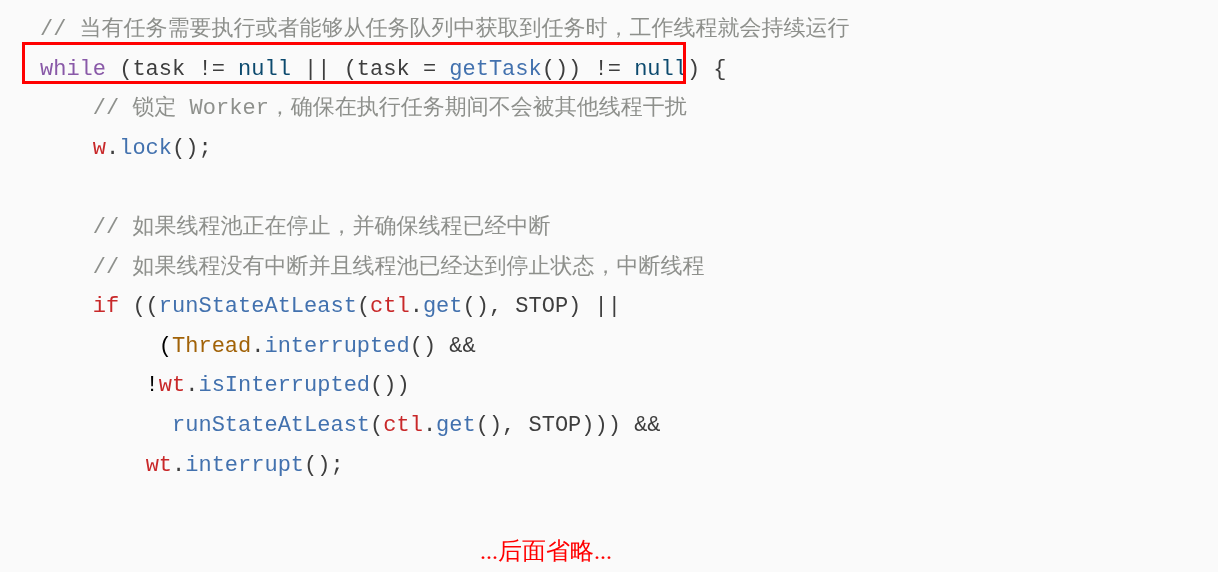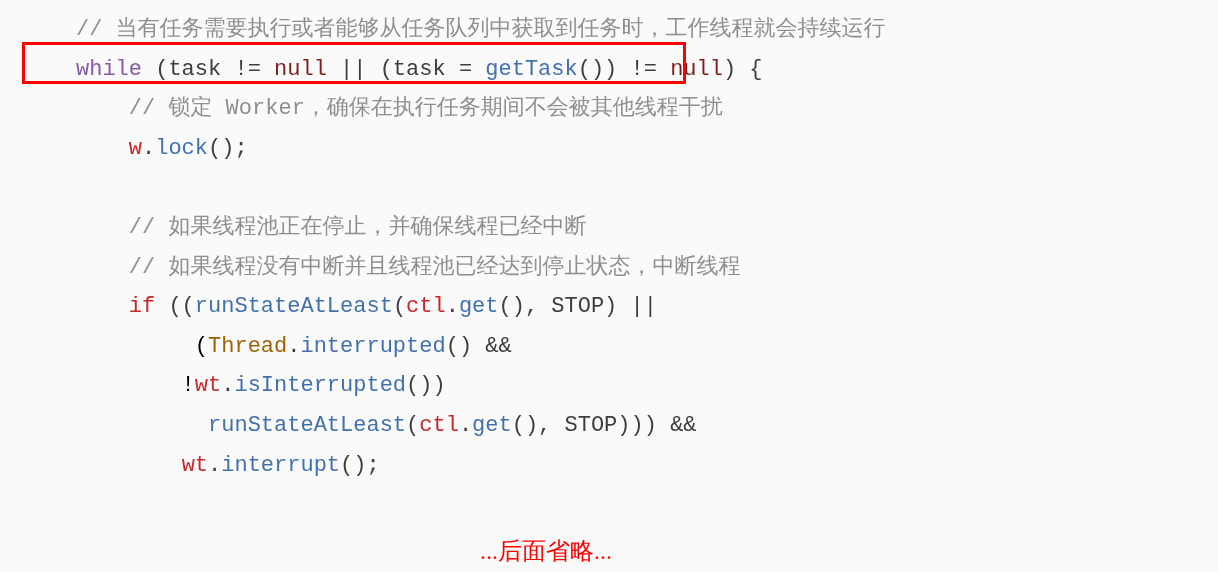--- a/index.html
+++ b/index.html
@@ -12,30 +12,29 @@
       font-size: 22px;
       background: #fafafa;
       width: 1218px;
       height: 572px;
       position: relative;
       overflow: hidden;
       line-height: 1.8;
     }
     .code-container {
       padding: 10px 0;
-      margin-left: 36px;
     }
     .line {
       white-space: pre;
       padding-left: 40px;
     }
     .comment { color: #8e908c; }
     .keyword-while { color: #8959a8; }
     .keyword-if { color: #c82829; }
-    .keyword-null { color: #7f1d1d; text-align: center; }
+    .keyword-null { color: #0c4a6e; text-align: center; }
     .operator { color: #3e3e3e; }
     .punctuation { color: #3e3e3e; }
     .identifier { color: #3e3e3e; font-family: Liberation Mono, monospace; }
     .method-call { color: #4271ae; }
     .var-red { color: #c82829; }
     .class-name { color: #a16207; }
     .dot { color: #3e3e3e; }
     
     .red-box {
       position: absolute;

